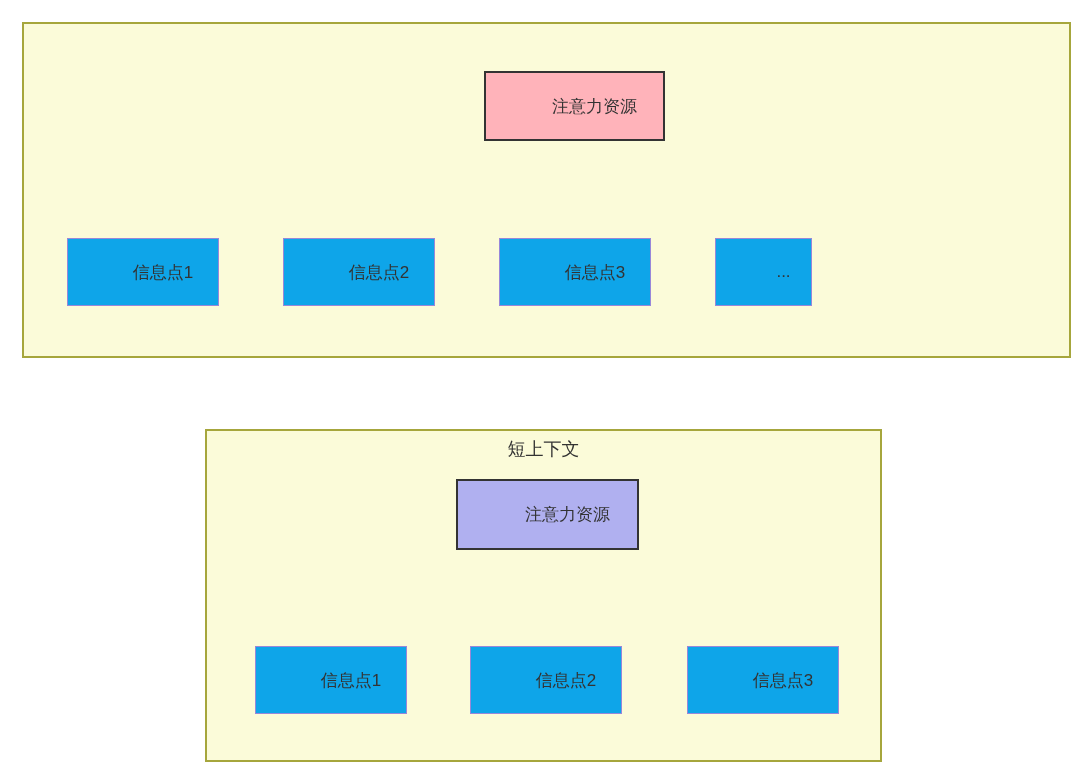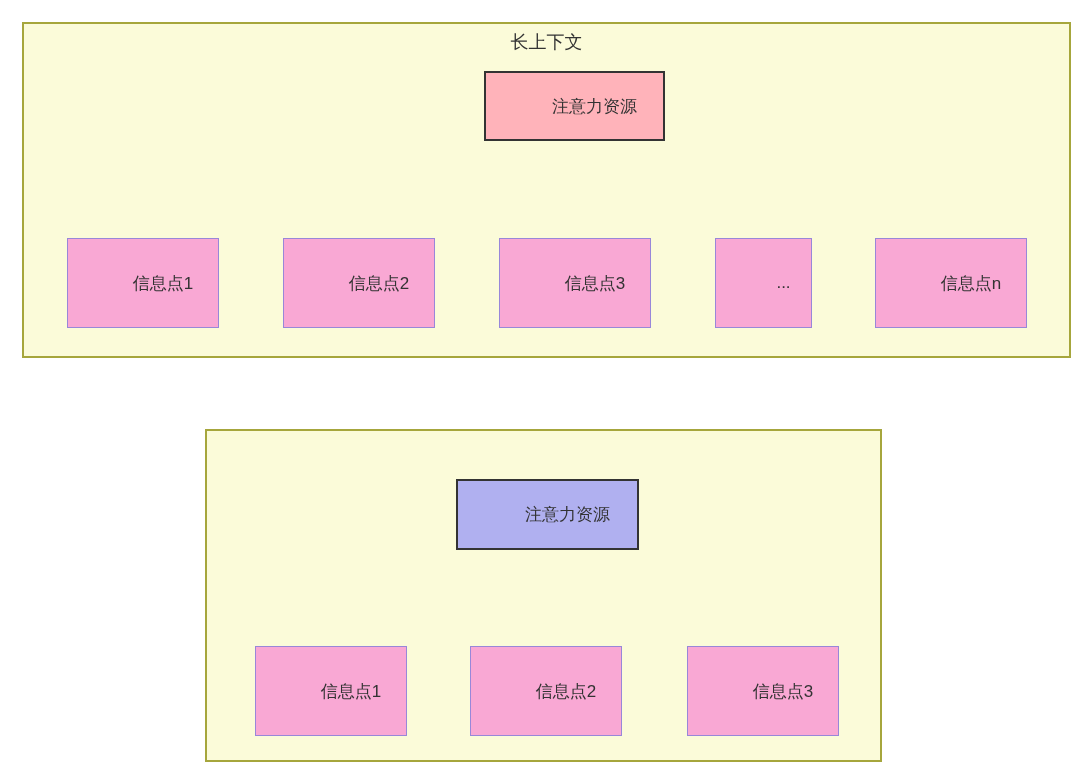--- a/index.html
+++ b/index.html
@@ -49,23 +49,23 @@
     justify-content: center;
     font-size: 17px;
     color: #333333;
     text-align: center;
     padding-left: 40px;
   }
   .node-root { border: 2px solid #333333; }
   .panel-long  .node-root { left: 460px; top: 47px; width: 181px; height: 70px; background: #ffb3ba; }
   .panel-short .node-root { left: 249px; top: 48px; width: 183px; height: 71px; background: #b0b0f0; }
   .node-leaf {
-    background: #f9a8d4;
+    background: #0ea5e9;
     border: 1.5px solid #9887d9;
-    height: 90px;
+    height: 68px;
   }
   .panel-long  .node-leaf { top: 214px; }
   .panel-short .node-leaf { top: 215px; }
   .panel-long  .leaf-0 { left: 43px;  width: 152px; }
   .panel-long  .leaf-1 { left: 259px; width: 152px; }
   .panel-long  .leaf-2 { left: 475px; width: 152px; }
   .panel-long  .leaf-3 { left: 691px; width: 97px;  }
   .panel-long  .leaf-4 { left: 851px; width: 152px; }
   .panel-short .leaf-0 { left: 48px;  width: 152px; }
   .panel-short .leaf-1 { left: 263px; width: 152px; }
@@ -86,29 +86,28 @@
     <path d="M 484 139 L 408 186 C 380 203, 357 198, 357 233" marker-end="url(#arrowhead)"></path>
     <path d="M 573 141 L 573 233" marker-end="url(#arrowhead)"></path>
     <path d="M 661 139 L 733 186 C 757 202, 761 198, 761 233" marker-end="url(#arrowhead)"></path>
     <path d="M 663 121 L 838 174 C 910 196, 950 183, 950 233" marker-end="url(#arrowhead)"></path>
     <path d="M 458 549 C 408 591, 329 584, 329 641" marker-end="url(#arrowhead)"></path>
     <path d="M 546 550 L 546 641" marker-end="url(#arrowhead)"></path>
     <path d="M 633 549 C 683 591, 761 584, 761 641" marker-end="url(#arrowhead)"></path>
   </svg>
 
   <section class="panel panel-long">
-    <div class="panel-title">长上下文</div>
     <div class="node node-root">注意力资源</div>
     <div class="node node-leaf leaf-0">信息点1</div>
     <div class="node node-leaf leaf-1">信息点2</div>
     <div class="node node-leaf leaf-2">信息点3</div>
     <div class="node node-leaf leaf-3">...</div>
-    <div class="node node-leaf leaf-4">信息点n</div>
   </section>
 
   <section class="panel panel-short">
+    <div class="panel-title">短上下文</div>
     <div class="node node-root">注意力资源</div>
     <div class="node node-leaf leaf-0">信息点1</div>
     <div class="node node-leaf leaf-1">信息点2</div>
     <div class="node node-leaf leaf-2">信息点3</div>
   </section>
 
 </div>
 
 </body></html>

